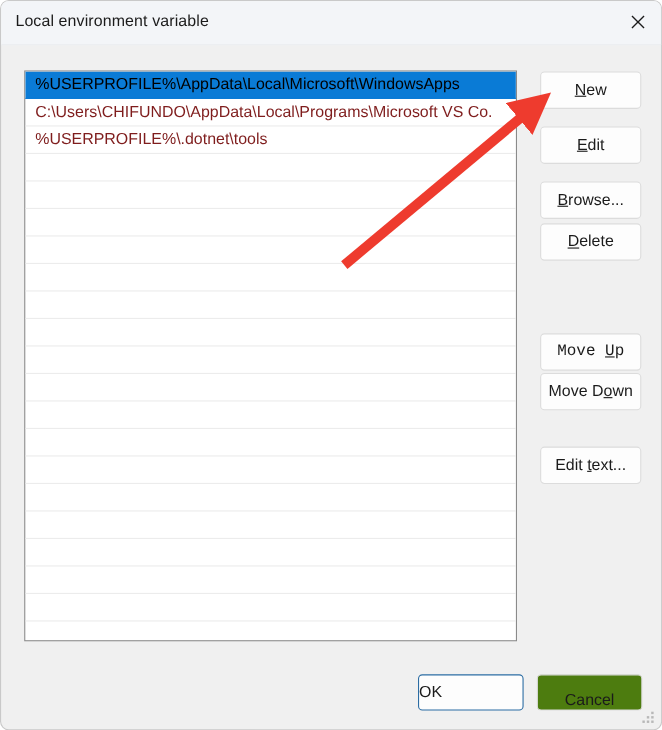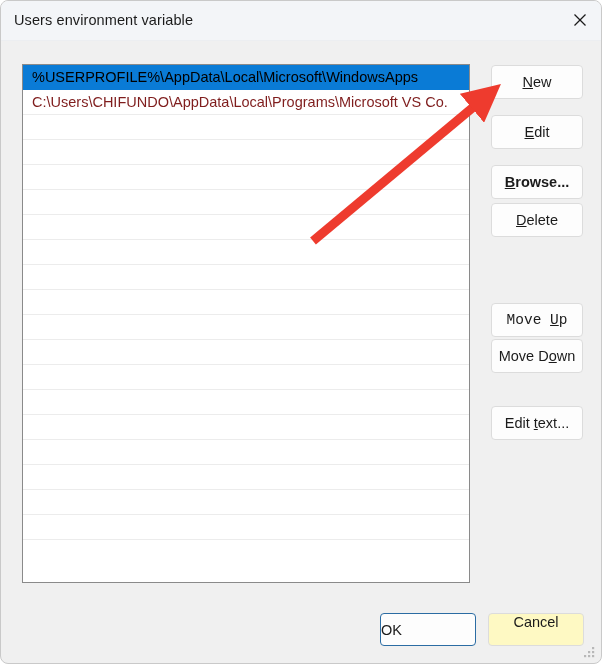--- a/index.html
+++ b/index.html
@@ -100,21 +100,21 @@
     color: #1b1b1b;
     display: flex;
     align-items: center;
     justify-content: center;
     cursor: default;
     white-space: nowrap;
   }
   .btn .accel { text-decoration: underline; }
   #btn-new        { left: 490px; top: 64px; text-align: center; }
   #btn-edit       { left: 490px; top: 114px; }
-  #btn-browse     { left: 490px; top: 164px; font-weight: bold; }
+  #btn-browse     { left: 490px; top: 164px; }
   #btn-delete     { left: 490px; top: 202px; }
   #btn-move-up    { left: 490px; top: 302px; font-family: Liberation Mono, monospace; }
   #btn-move-down  { left: 490px; top: 338px; }
   #btn-edit-text  { left: 490px; top: 405px; }
 
   
   #btn-ok {
     position: absolute;
     left: 379px;
     top: 612px;
@@ -130,28 +130,28 @@
     align-items: center;
     justify-content: flex-start;
     cursor: default;
   }
   #btn-cancel {
     position: absolute;
     left: 487px;
     top: 612px;
     width: 96px;
     height: 33px;
-    background: #fef9c3;
+    background: #4d7c0f;
     border: 1px solid #dcdcdc;
     border-radius: 4px;
     box-sizing: border-box;
     font-size: 14.5px;
     color: #1b1b1b;
     display: flex;
-    align-items: flex-start;
+    align-items: flex-end;
     justify-content: center;
     cursor: default;
   }
 
   
   #resize-grip {
     position: absolute;
     right: 5px;
     bottom: 4px;
     width: 14px;
@@ -166,32 +166,33 @@
     height: 664px;
     pointer-events: none;
   }
 </style>
 </head>
 <body>
 
 <div id="dialog">
 
   <div id="titlebar">
-    <div id="title-text">Users environment variable</div>
+    <div id="title-text">Local environment variable</div>
     <div id="close-button">
       <svg width="16" height="16" viewBox="0 0 16 16" aria-hidden="true">
         <line x1="2.5" y1="2.5" x2="13.5" y2="13.5" stroke="#1b1b1b" stroke-width="1.2"></line>
         <line x1="13.5" y1="2.5" x2="2.5" y2="13.5" stroke="#1b1b1b" stroke-width="1.2"></line>
       </svg>
     </div>
   </div>
 
   <div id="listbox">
     <div class="list-row selected">%USERPROFILE%\AppData\Local\Microsoft\WindowsApps</div>
     <div class="list-row">C:\Users\CHIFUNDO\AppData\Local\Programs\Microsoft VS Co.</div>
+    <div class="list-row">%USERPROFILE%\.dotnet\tools</div>
     <div id="empty-rows">
         <div class="list-row"></div>
         <div class="list-row"></div>
         <div class="list-row"></div>
         <div class="list-row"></div>
         <div class="list-row"></div>
         <div class="list-row"></div>
         <div class="list-row"></div>
         <div class="list-row"></div>
         <div class="list-row"></div>

